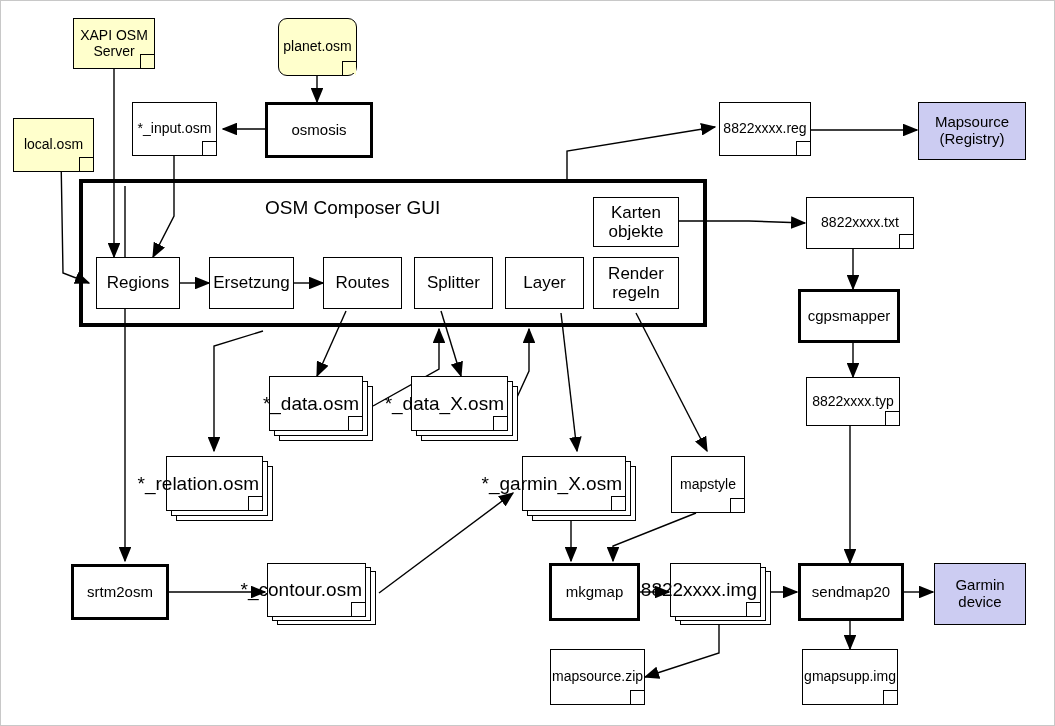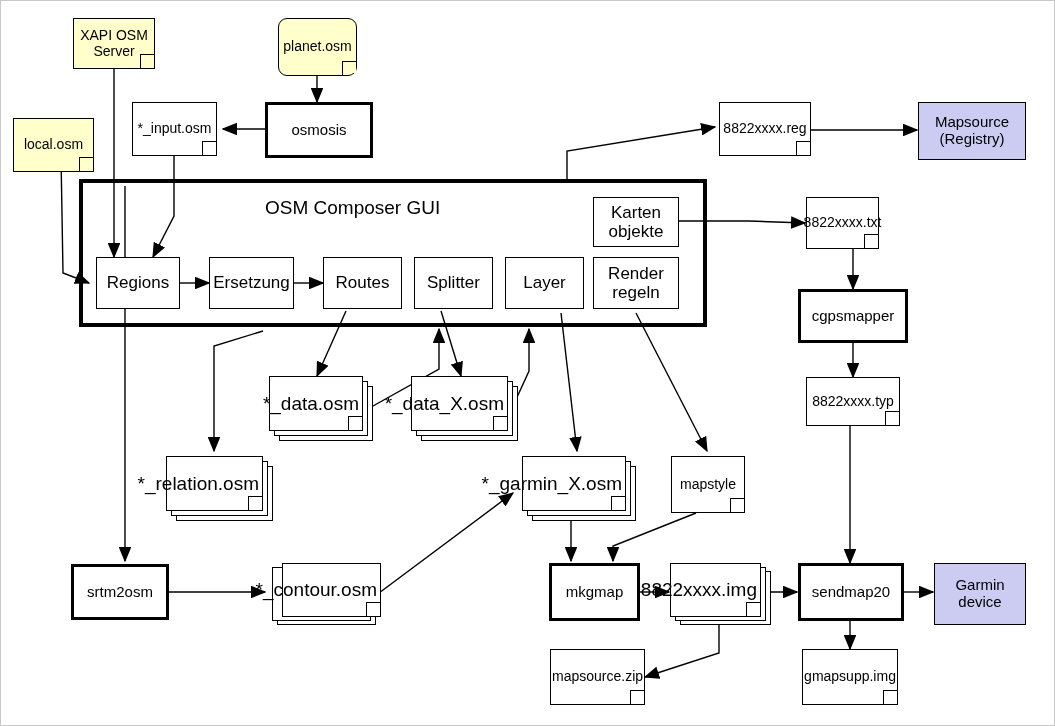--- a/index.html
+++ b/index.html
@@ -164,24 +164,24 @@
   </div>
   <div class="node plain" style="left:592px;top:256px;width:86px;height:52px;">
     <span class="lbl">Render
 regeln</span>
   </div>
   <div class="node plain" style="left:592px;top:196px;width:86px;height:50px;">
     <span class="lbl">Karten
 objekte</span>
   </div>
 
-  <div class="node note white fold" style="left:805px;top:196px;width:73px;height:52px;">
+  <div class="node note white fold" style="left:805px;top:196px;width:108px;height:52px;">
     <span class="lbl">8822xxxx.txt</span>
   </div>
-  <div class="node proc" style="left:797px;top:288px;width:110px;height:54px;">
+  <div class="node proc" style="left:797px;top:288px;width:102px;height:54px;">
     <span class="lbl">cgpsmapper</span>
   </div>
   <div class="node note white fold" style="left:805px;top:376px;width:94px;height:49px;">
     <span class="lbl">8822xxxx.typ</span>
   </div>
 
   <div class="node stack" style="left:268px;top:375px;width:104px;height:65px;">
     <div class="sheet" style="left:10px;top:10px;width:94px;height:55px;"></div>
     <div class="sheet" style="left:5px;top:5px;width:94px;height:55px;"></div>
     <div class="top fold" style="left:0;top:0;width:94px;height:55px;">
@@ -213,21 +213,21 @@
     </div>
   </div>
 
   <div class="node note white fold" style="left:670px;top:455px;width:74px;height:57px;">
     <span class="lbl">mapstyle</span>
   </div>
 
   <div class="node stack" style="left:266px;top:562px;width:112px;height:62px;">
     <div class="sheet" style="left:10px;top:8px;width:99px;height:54px;"></div>
     <div class="sheet" style="left:5px;top:4px;width:99px;height:54px;"></div>
-    <div class="top fold" style="left:0;top:0;width:99px;height:54px;margin-left:15px;">
+    <div class="top fold" style="left:0;top:0;width:99px;height:54px;">
       <span class="lbl">*_contour.osm</span>
     </div>
   </div>
 
   <div class="node proc" style="left:70px;top:563px;width:98px;height:56px;">
     <span class="lbl">srtm2osm</span>
   </div>
 
   <div class="node proc" style="left:548px;top:562px;width:91px;height:58px;">
     <span class="lbl">mkgmap</span>

